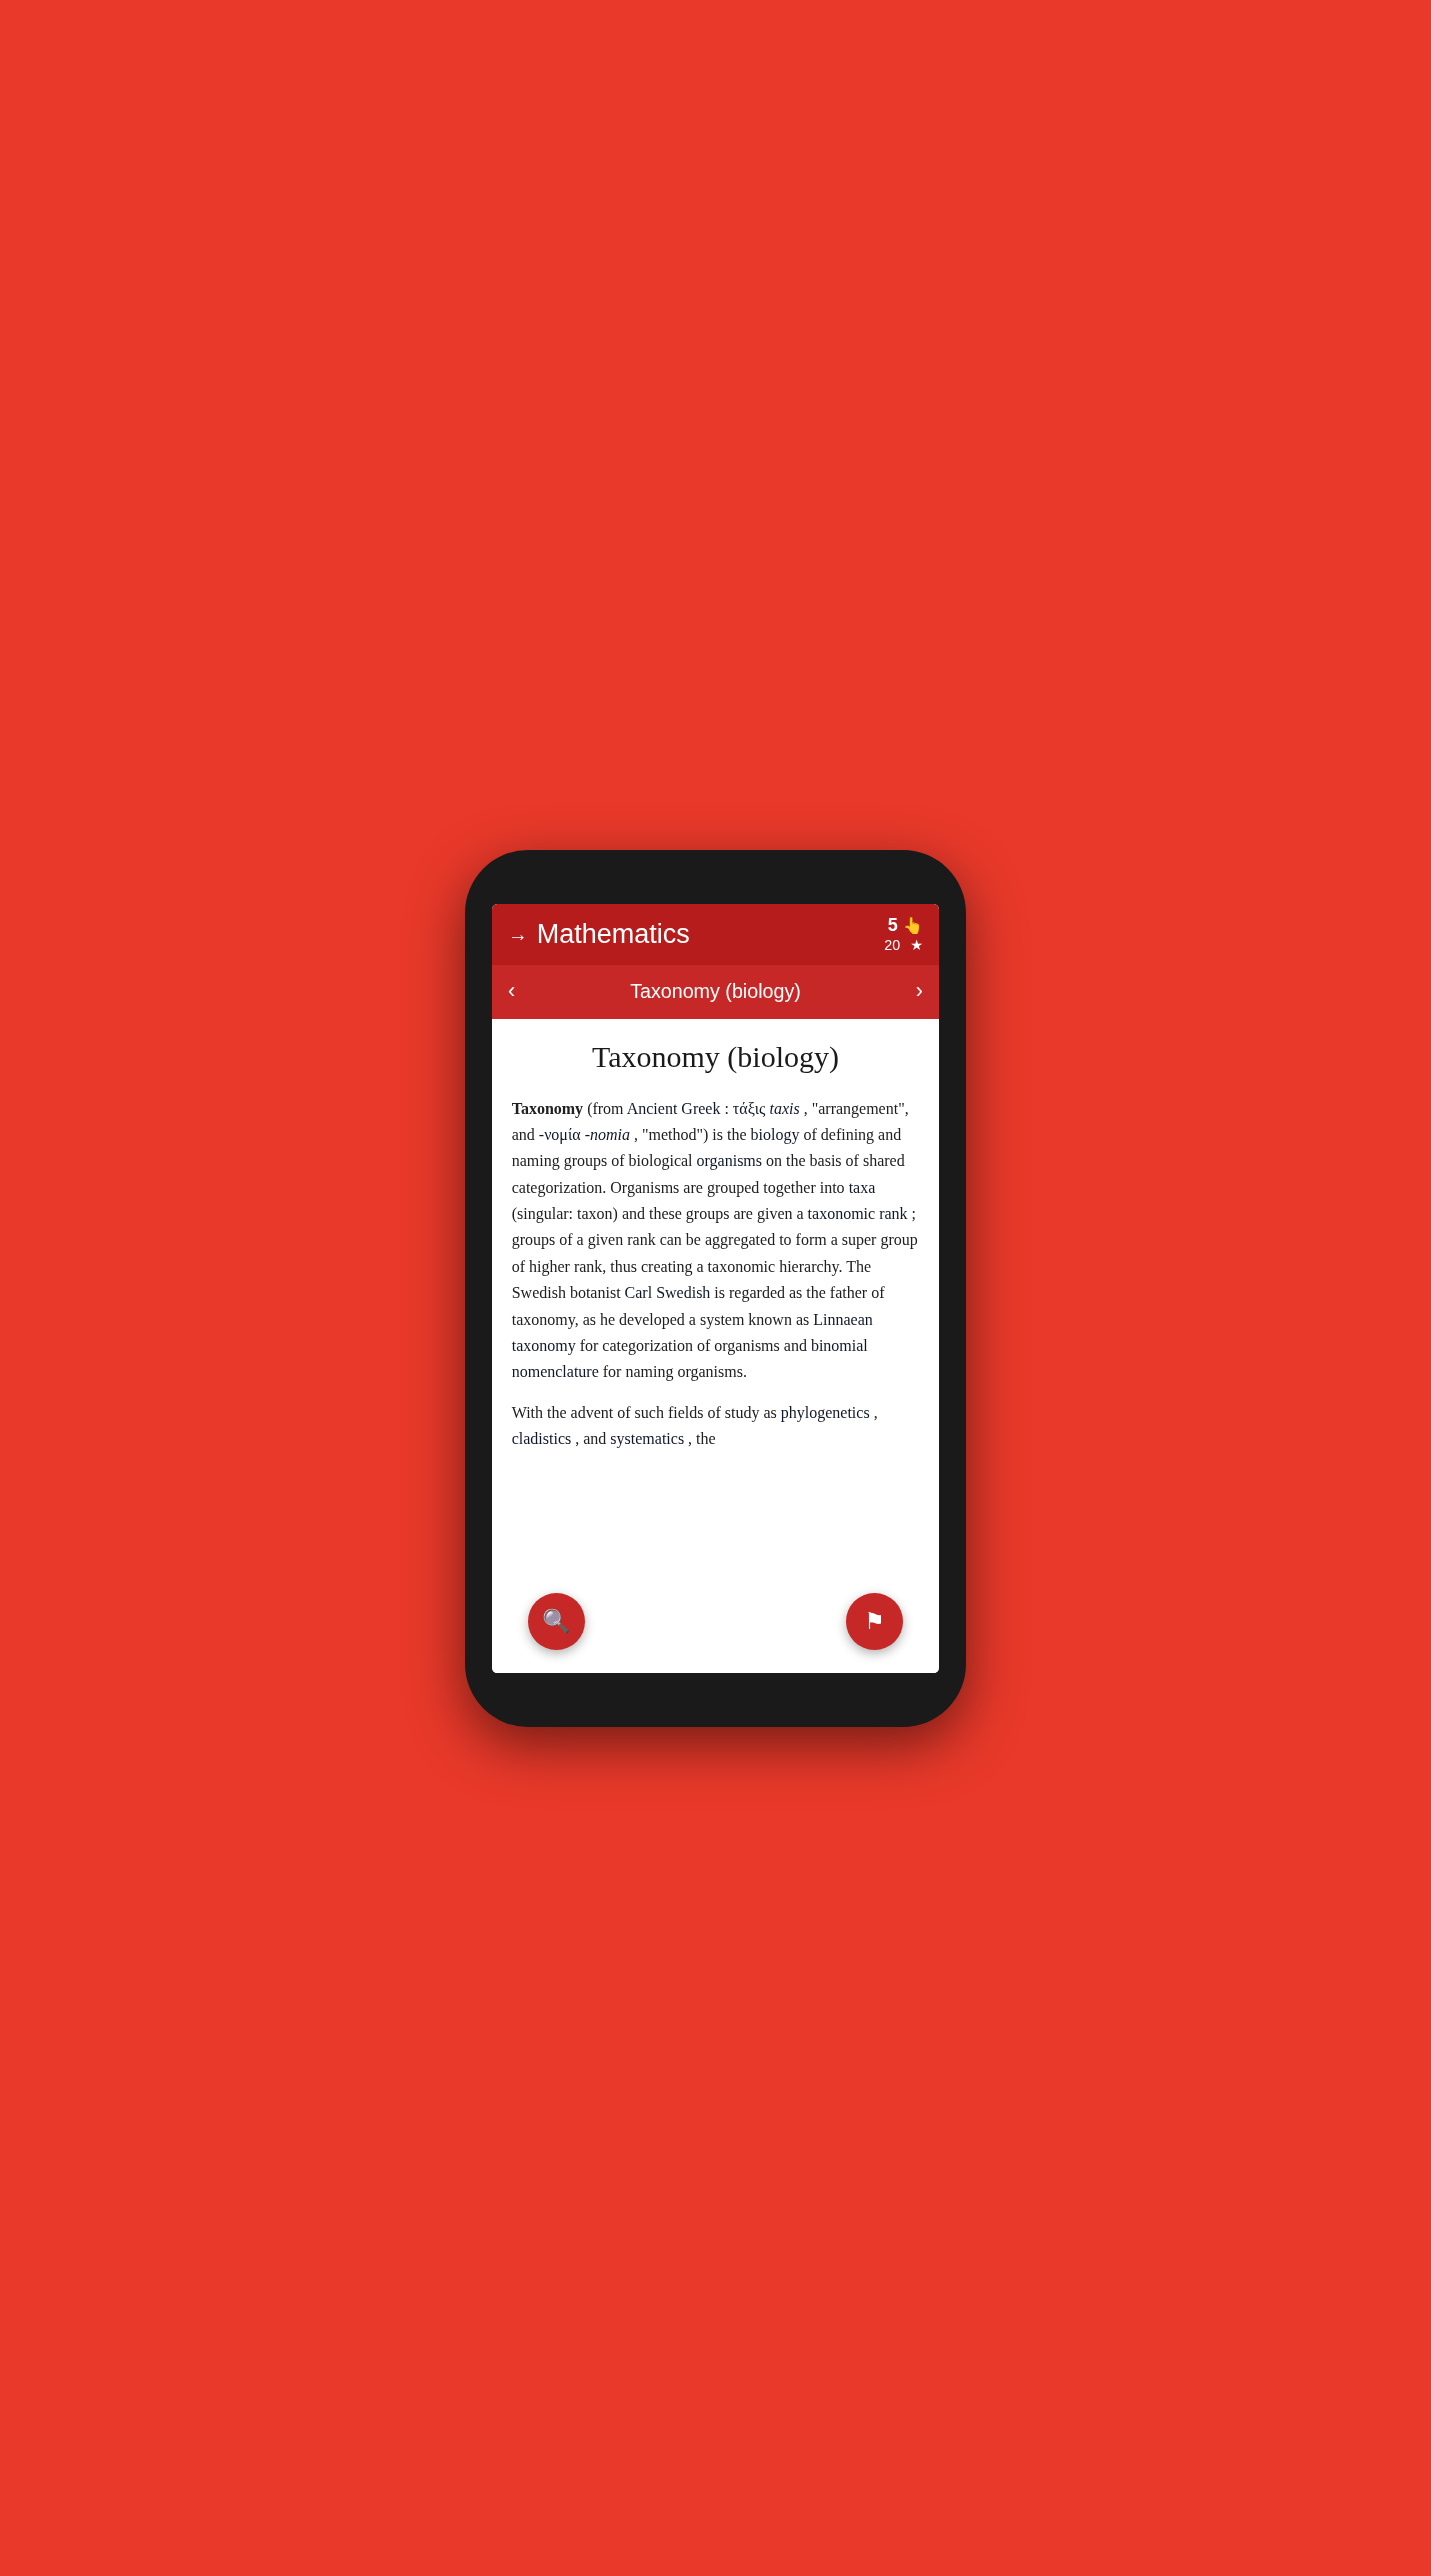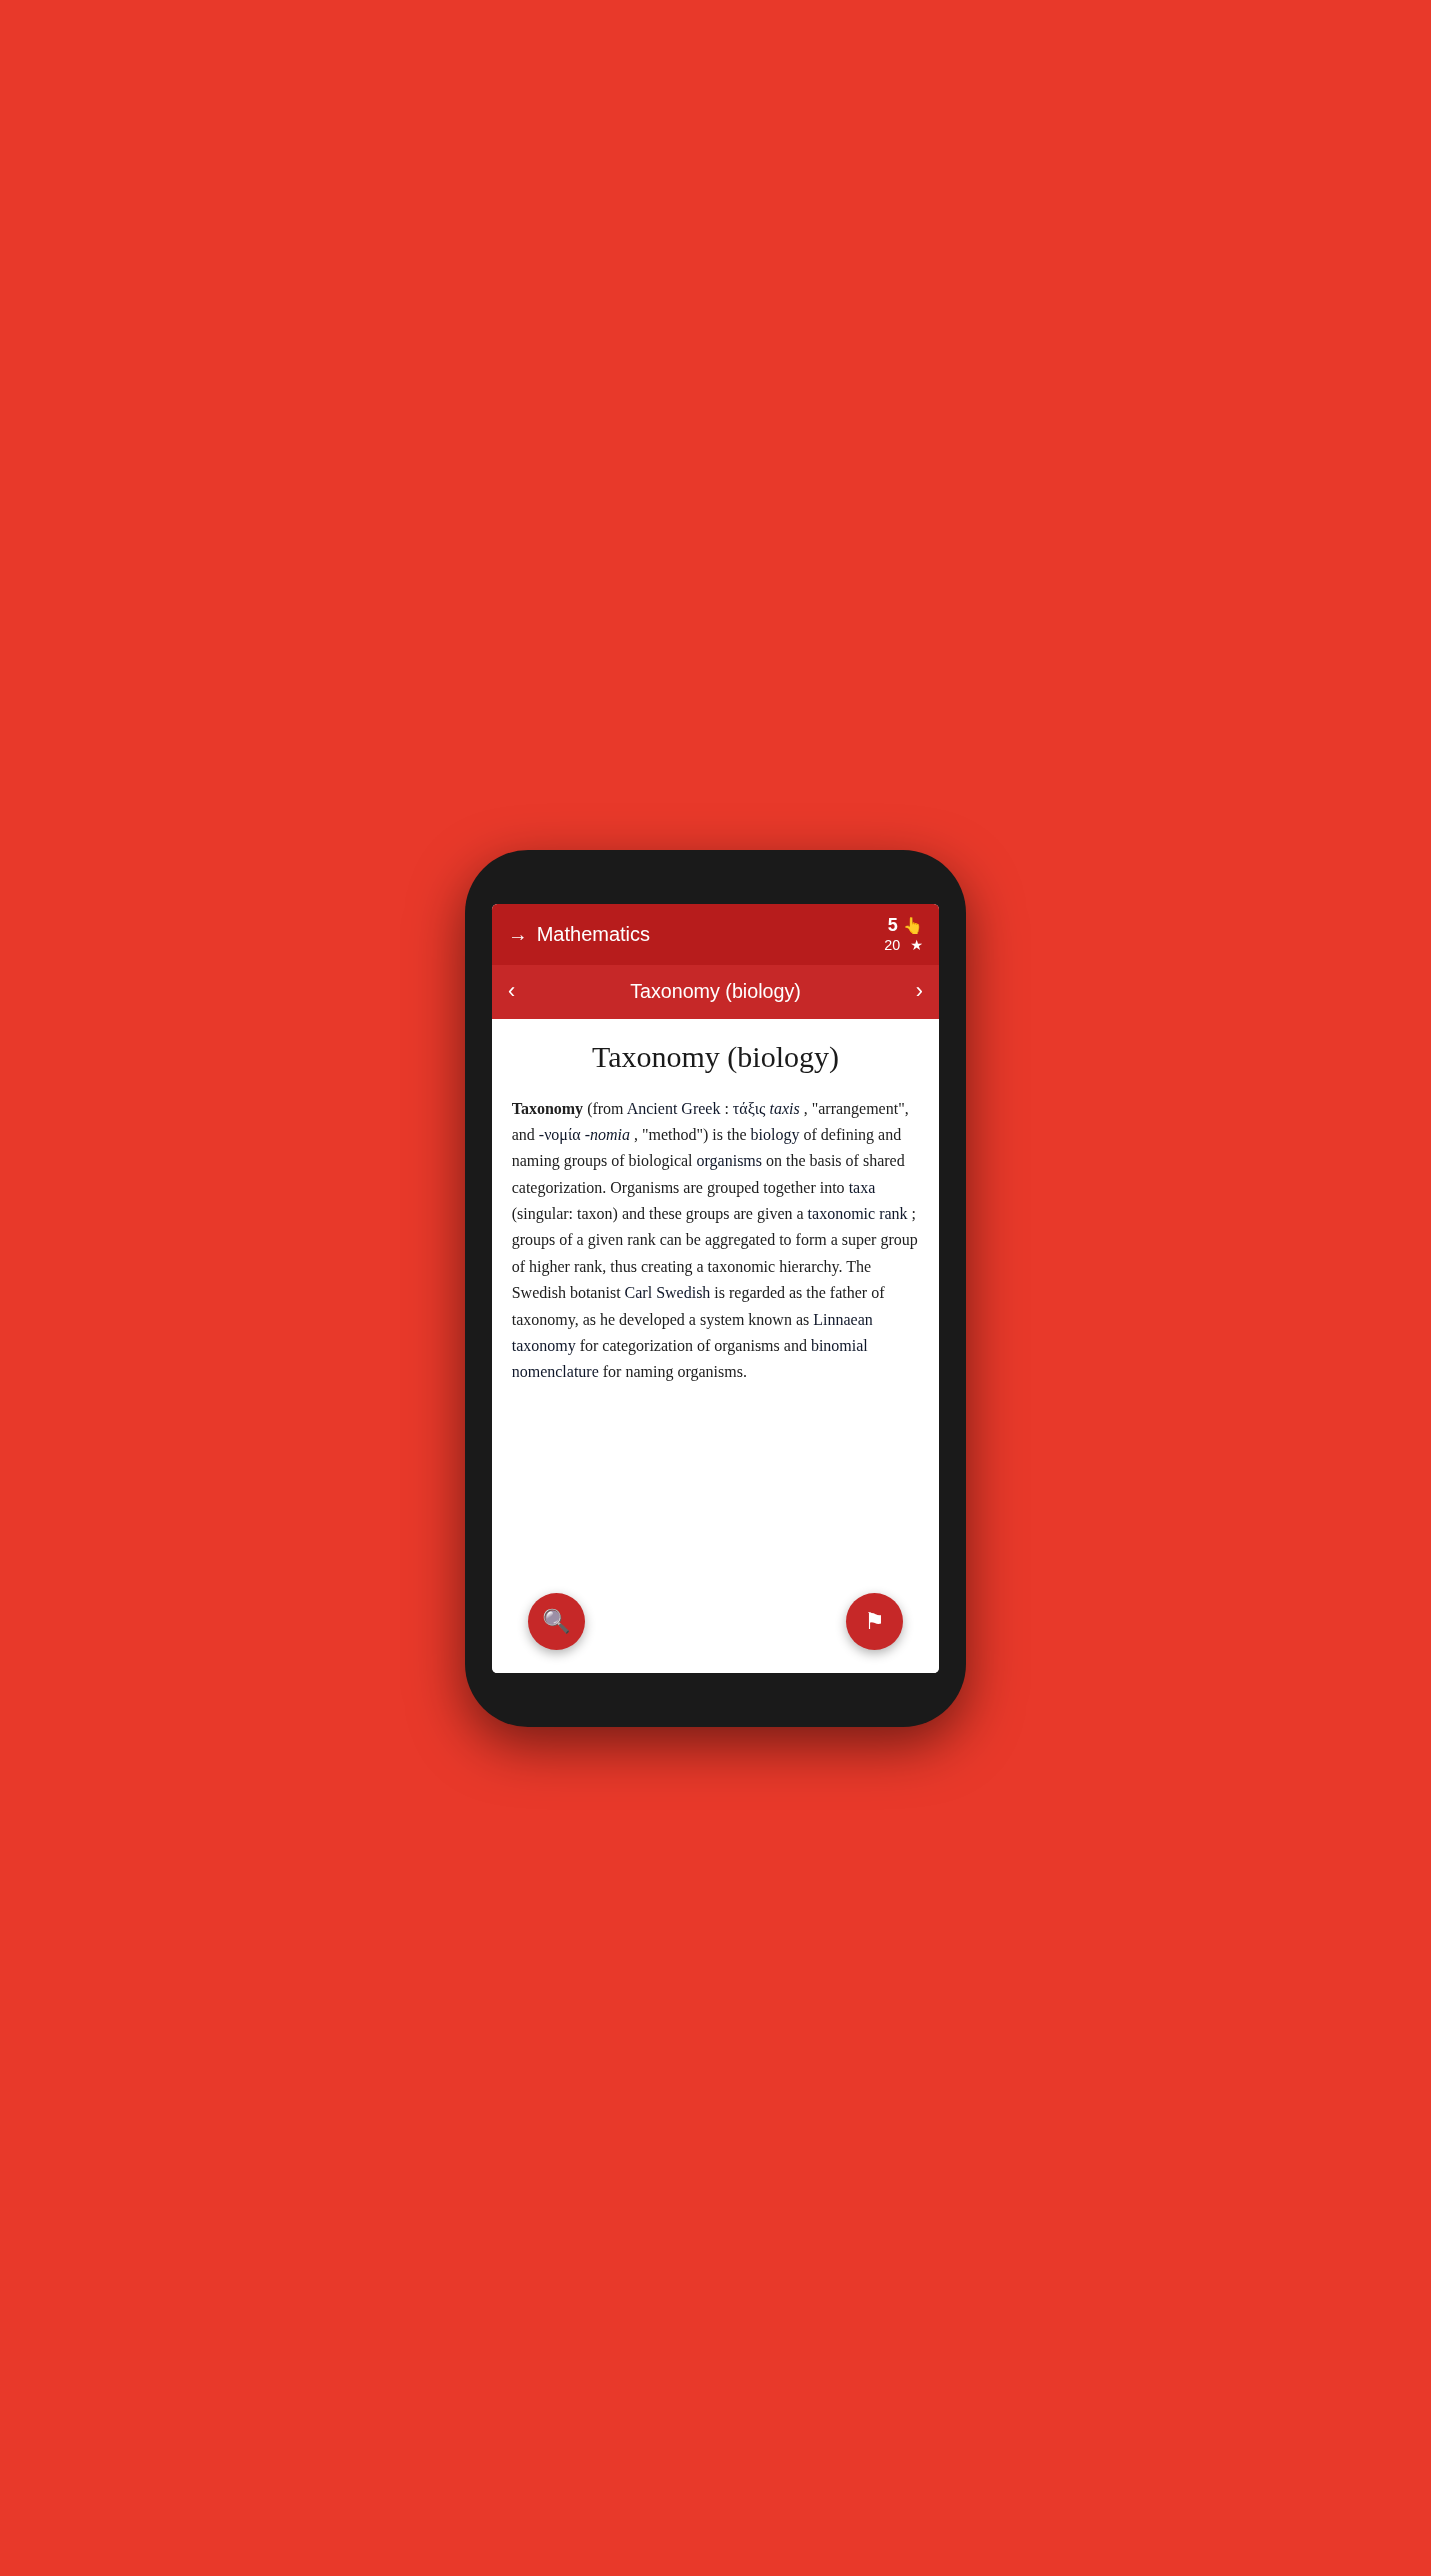--- a/index.html
+++ b/index.html
@@ -55,21 +55,21 @@
     }
 
     .top-bar-arrow {
       color: #fff;
       font-size: 19.7px;
       font-weight: bold;
     }
 
     .top-bar-title {
       color: #fff;
-      font-size: 20px;
+      font-size: 27px;
       font-weight: 400;
     }
 
     .top-bar-right {
       display: flex;
       flex-direction: column;
       align-items: flex-end;
       gap: 1.8px;
     }
 
@@ -253,20 +253,29 @@
           <span> (singular: taxon) and these groups are given a </span>
           <a href="#">taxonomic rank</a>
           <span>; groups of a given rank can be aggregated to form a super group of higher rank, thus creating a taxonomic hierarchy. The Swedish botanist </span>
           <a href="#">Carl Swedish</a>
           <span> is regarded as the father of taxonomy, as he developed a system known as </span>
           <a href="#">Linnaean taxonomy</a>
           <span> for categorization of organisms and </span>
           <a href="#">binomial nomenclature</a>
           <span> for naming organisms.</span>
         </p>
+        <p style="margin-top: 14.3px;">
+          <span>With the advent of such fields of study as </span>
+          <a href="#">phylogenetics</a>
+          <span>, </span>
+          <a href="#">cladistics</a>
+          <span>, and </span>
+          <a href="#">systematics</a>
+          <span>, the</span>
+        </p>
       </div>
     </div>
 
     <div class="fab-search">
       <span class="fab-icon">🔍</span>
     </div>
     <div class="fab-flag">
       <span class="fab-icon">⚑</span>
     </div>
 

